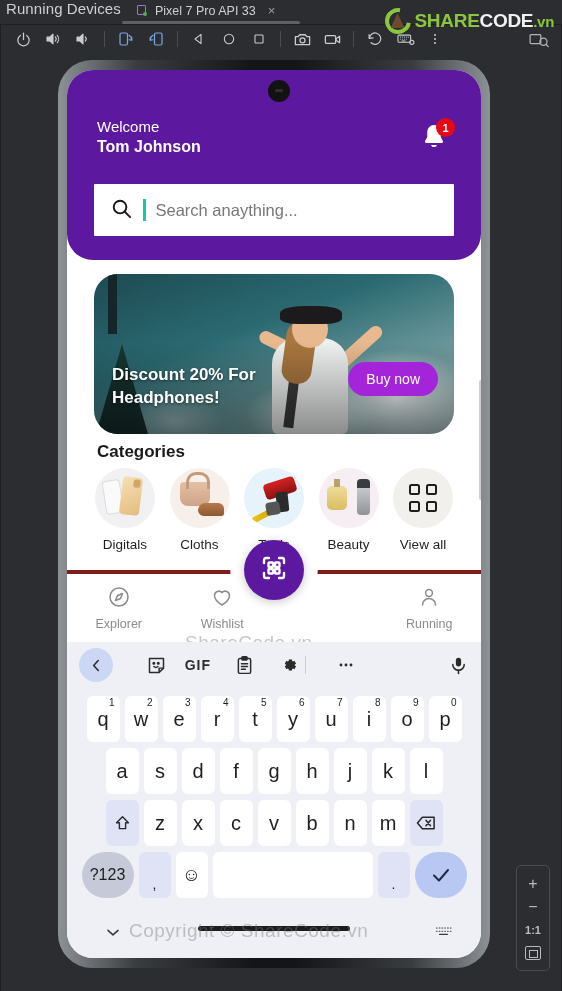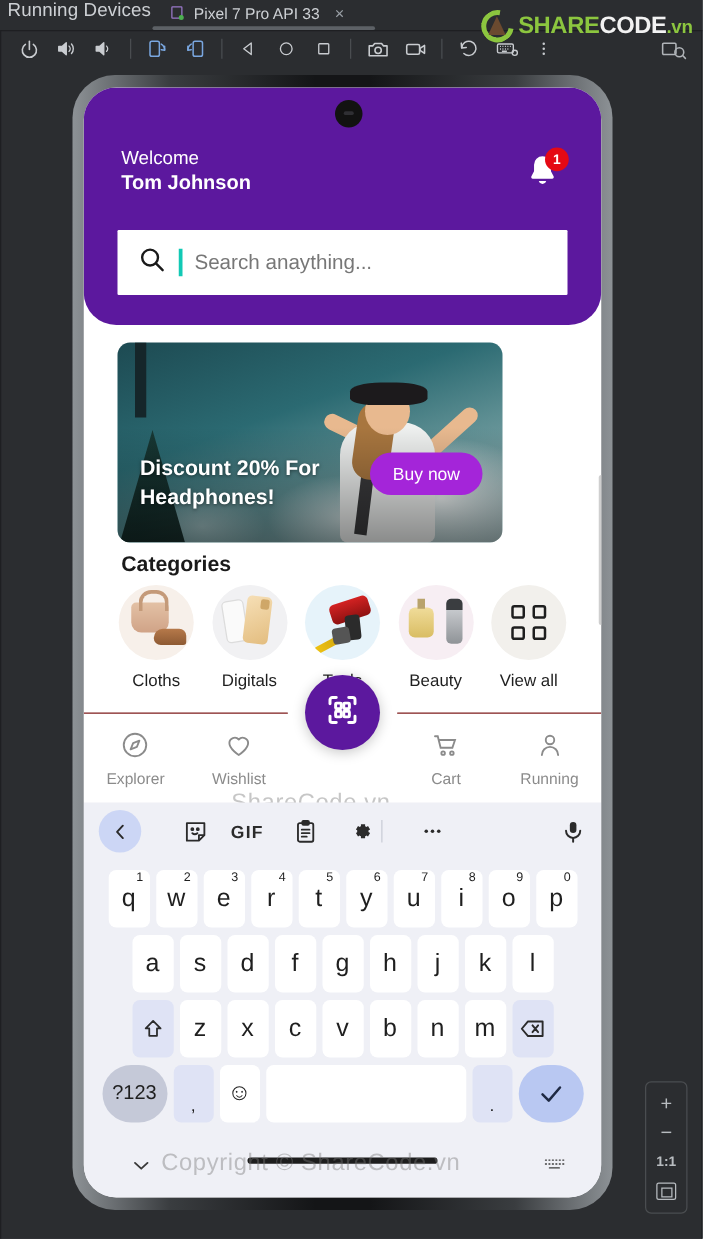--- a/index.html
+++ b/index.html
@@ -135,22 +135,22 @@
   #searchbar {
     position:absolute; left:27px; top:114px; width:360px; height:52px;
     background:#fff; border-radius:1px;
     display:flex; align-items:center; padding:0 16px; gap:10px;
   }
   #search-caret { width:2.5px; height:22px; background:#12c9b5; }
   #search-ph { color:#777; font-size:16.5px; }
 
   
   #banner {
-    position:absolute; left:27px; top:204px; width:308px; height:160px;
-    border-radius:10px; overflow:hidden;
+    position:absolute; left:27px; top:204px; width:360px; height:160px;
+    border-radius:24px; overflow:hidden;
     background:linear-gradient(160deg,#1d4a52 0%, #2b6a72 38%, #5d8e92 62%, #9fb9bb 100%);
   }
   #banner .sky {
     position:absolute; inset:0;
     background:
       radial-gradient(ellipse 120px 70px at 84% 78%, rgba(255,255,255,.88), transparent 70%),
       radial-gradient(ellipse 90px 48px at 60% 88%, rgba(255,255,255,.6), transparent 72%),
       radial-gradient(ellipse 70px 40px at 22% 92%, rgba(255,255,255,.35), transparent 72%);
   }
   #banner .tree {
@@ -265,21 +265,21 @@
     position:absolute; width:11px; height:11px; border:2px solid #1e1e1e; border-radius:2.5px;
   }
   .grid4 i:nth-child(1){ left:0; top:0; }
   .grid4 i:nth-child(2){ right:0; top:0; }
   .grid4 i:nth-child(3){ left:0; bottom:0; }
   .grid4 i:nth-child(4){ right:0; bottom:0; }
 
   
   #bottom-nav {
     position:absolute; left:0; top:500px; width:414px; height:72px;
-    background:#fff; border-top:1px solid #7f1d1d;
+    background:#fff; border-top:4px solid #7f1d1d;
     display:flex; align-items:center;
   }
   .nav-item {
     flex:1; display:flex; flex-direction:column; align-items:center; gap:5px;
     color:#8b8b8b; font-size:12.5px;
   }
   .nav-item.spacer { visibility:hidden; }
   #fab {
     position:absolute; left:177px; top:470px; width:60px; height:60px;
     background:#5c189e; border-radius:50%;
@@ -543,32 +543,32 @@
         <div id="banner-text">
           <div>Discount 20% For</div>
           <div>Headphones!</div>
         </div>
         <button id="buy-now">Buy now</button>
       </div>
 
       <div id="cat-title">Categories</div>
       <div id="cats">
         <div class="cat">
+          <div class="circle c-digitals">
+            <span class="phone-w"></span>
+              <span class="phone-g"></span>
+          </div>
+          <div class="label">Digitals</div>
+        </div>
+        <div class="cat">
           <div class="circle c-cloths">
             <span class="bag"></span>
               <span class="shoe"></span>
           </div>
           <div class="label">Cloths</div>
-        </div>
-        <div class="cat">
-          <div class="circle c-digitals">
-            <span class="phone-w"></span>
-              <span class="phone-g"></span>
-          </div>
-          <div class="label">Digitals</div>
         </div>
         <div class="cat">
           <div class="circle c-tools">
             <span class="drill"></span>
               <span class="plier"></span>
           </div>
           <div class="label">Tools</div>
         </div>
         <div class="cat">
           <div class="circle c-beauty">
@@ -605,30 +605,20 @@
             <svg width="24" height="24" viewBox="0 0 24 24" fill="none" stroke="#8b8b8b" stroke-width="1.5">
               <path d="M12 20s-7.5-4.7-7.5-9.6A4.3 4.3 0 0 1 12 7.6a4.3 4.3 0 0 1 7.5 2.8C19.5 15.3 12 20 12 20z" stroke-linejoin="round"></path>
             </svg>
           </span>
           <span>Wishlist</span>
         </div>
         <div class="nav-item spacer">
             <span></span>
             <span></span>
           </div>
-        <div class="nav-item">
-          <span>
-            <svg width="24" height="24" viewBox="0 0 24 24" fill="none" stroke="#8b8b8b" stroke-width="1.5" stroke-linecap="round">
-              <path d="M3 5h2.2l2.3 9.2h9.4L19 8H6.2"></path>
-              <circle cx="9.5" cy="18.5" r="1.4"></circle>
-                <circle cx="16.5" cy="18.5" r="1.4"></circle>
-            </svg>
-          </span>
-          <span>Cart</span>
-        </div>
         <div class="nav-item">
           <span>
             <svg width="24" height="24" viewBox="0 0 24 24" fill="none" stroke="#8b8b8b" stroke-width="1.5">
               <circle cx="12" cy="8" r="3.4"></circle>
                 <path d="M5.5 20a6.5 6.5 0 0 1 13 0" stroke-linecap="round"></path>
             </svg>
           </span>
           <span>Running</span>
         </div>
       </div>

